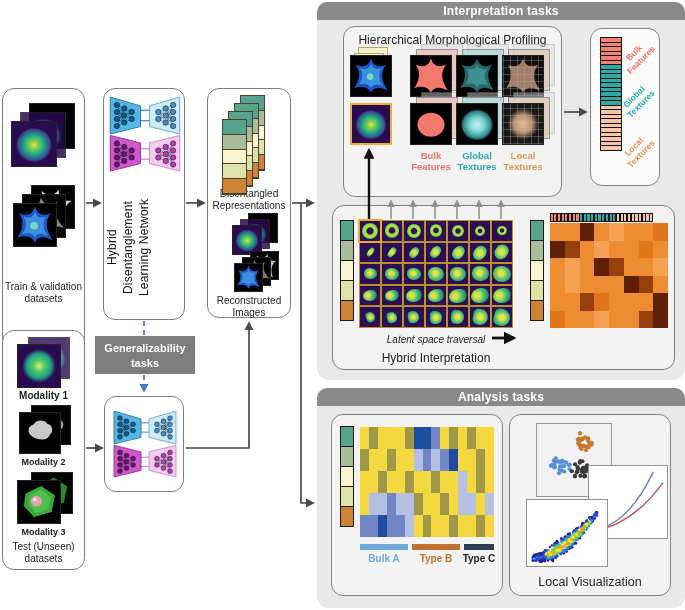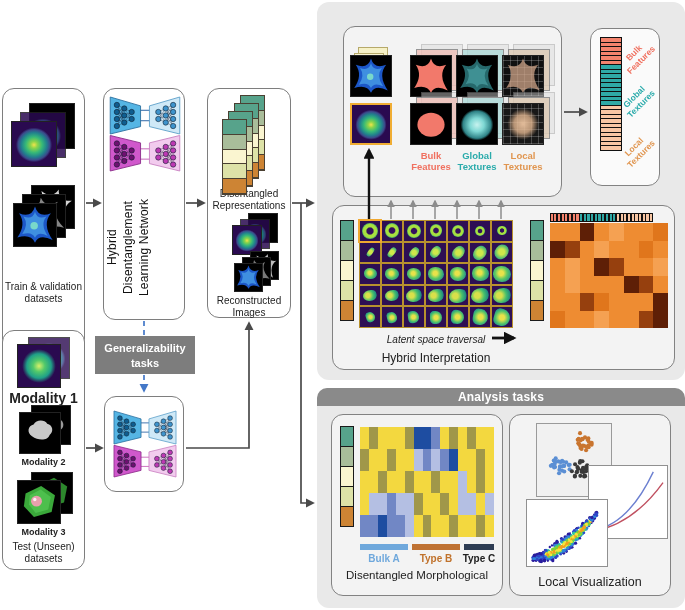--- a/index.html
+++ b/index.html
@@ -103,21 +103,21 @@
   </div>
   <div class="cap" style="left:0; right:0; top:192px;">
     <div>Train &amp; validation</div>
       <div>datasets</div>
   </div>
 </div>
 
 <div class="panel" style="left:2px; top:330px; width:83px; height:240px;">
   <div class="card viridis" style="left:25px; top:6px; width:42px; height:42px; opacity:.8;"></div>
   <div class="card viridis2" style="left:14px; top:13px; width:44px; height:44px;"></div>
-  <div class="cap bold" style="left:0; right:0; top:59px; font-size:14px;">Modality 1</div>
+  <div class="cap bold" style="left:0; right:0; top:59px; font-size:10px;">Modality 1</div>
 
   <div class="card black" style="left:28px; top:74px; width:40px; height:40px;">
     <svg viewBox="0 0 100 100">
         <use href="#blobcell" fill="#b5b5b5" opacity=".85" transform="rotate(25 50 50)"></use>
       </svg>
   </div>
   <div class="card black" style="left:16px; top:81px; width:42px; height:42px;">
     <svg viewBox="0 0 100 100">
         <use href="#blobcell" fill="#c9c9c9"></use>
       </svg>
@@ -447,22 +447,24 @@
         <use href="#starcell" fill="#3f8fe0" transform="translate(14 14) scale(.72)"></use>
       </svg>
   </div>
   <div class="cap" style="left:0; right:0; top:206px;">
     <div>Reconstructed</div>
       <div>Images</div>
   </div>
 </div>
 
 <div class="gcontainer" style="left:317px; top:2px; width:368px; height:378px;">
+  <div class="gheader">Interpretation tasks</div>
 
   <div class="gpanel" style="left:26px; top:24px; width:219px; height:171px;">
+    <div class="cap cap12" style="left:0; right:0; top:6px;">Hierarchical Morphological Profiling</div>
 
     <div class="abs" style="left:14px; top:20px; width:30px; height:18px; background:#f6f1c6; border:1px solid #b6a96a;"></div>
     <div class="abs" style="left:10px; top:26px; width:30px; height:18px; background:#faf5d0; border:1px solid #b6a96a;"></div>
 
     <div class="pimg" style="left:6px; top:28px;">
       <div class="main black">
           <svg viewBox="0 0 100 100">
         <use href="#starcell" fill="#1c57c8"></use>
             <use href="#starcell" fill="#3f8fe0" transform="translate(14 14) scale(.72)"></use>
         <circle cx="48" cy="52" r="8" fill="#7fe0c8" opacity=".9"></circle>
@@ -877,21 +879,20 @@
         <div style="background: rgb(160, 151, 73);"></div>
         <div style="background: rgb(243, 216, 63);"></div>
       </div>
     <div class="typebar" id="bar-a" style="left: 28px; top: 129px; width: 48px; background: rgb(111, 168, 220);"></div>
     <div class="typebar" id="bar-b" style="left: 80px; top: 129px; width: 48px; background: rgb(191, 114, 51);"></div>
     <div class="typebar" id="bar-c" style="left: 132px; top: 129px; width: 30px; background: rgb(46, 61, 84);"></div>
     <div class="typelab" id="lab-a" style="left: 27px; top: 138px; color: rgb(111, 168, 220);">Bulk A</div>
     <div class="typelab" id="lab-b" style="left: 79px; top: 138px; color: rgb(192, 114, 44);">Type B</div>
     <div class="typelab" id="lab-c" style="left: 122px; top: 138px; color: rgb(34, 34, 34);">Type C</div>
     <div class="cap" style="left:0; right:0; top:154px; font-size:11.5px;">
-      <div>Disentangled Morphological</div>
     </div>
   </div>
 
   <div class="gpanel" style="left:192px; top:26px; width:162px; height:182px;">
     <div class="plotbox" style="left:26px; top:8px; width:76px; height:74px; background:#f1f1f1; border-color:#9a9a9a;">
       <svg class="fill" id="cluster-svg" viewBox="0 0 76 74">
           <circle cx="17.2" cy="37.5" r="2.1" fill="#5b8fd4"></circle>
           <circle cx="21.8" cy="38.4" r="2.1" fill="#5b8fd4"></circle>
           <circle cx="22.6" cy="50.6" r="2.1" fill="#5b8fd4"></circle>
           <circle cx="16.8" cy="43.1" r="2.1" fill="#5b8fd4"></circle>

